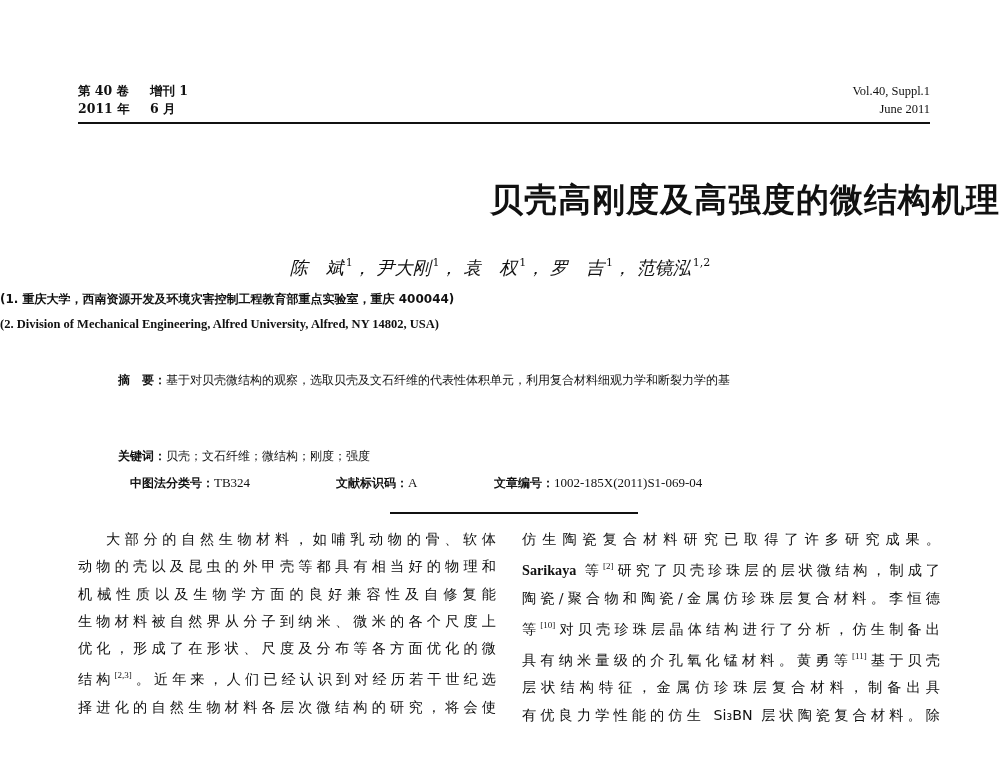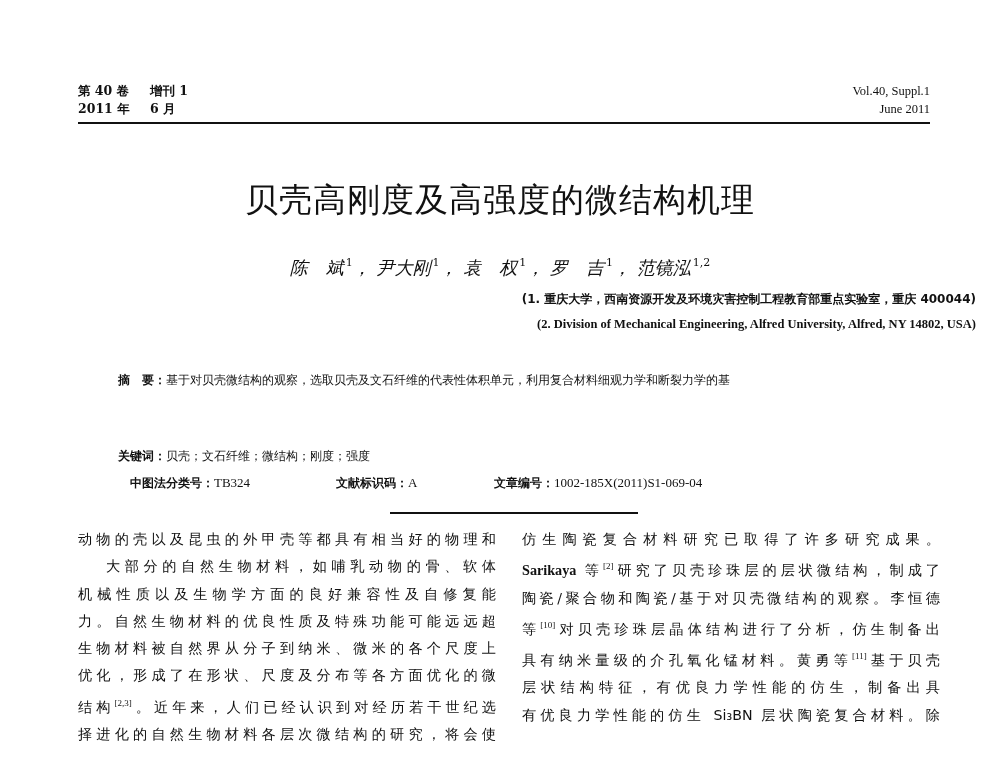--- a/index.html
+++ b/index.html
@@ -9,24 +9,24 @@
     .header { position: absolute; left: 78px; top: 82px; width: 852px; height: 40px; }
     .hdr-left { position: absolute; left: 0; top: 0; font-size: 12.5px; line-height: 18px; font-weight: bold; }
     .hdr-left .row span { display: inline-block; }
     .hdr-left .c1 { width: 72px; }
     .hdr-center { position: absolute; left: 0; right: 0; top: 0; text-align: center; }
     .hdr-center .cn { font-family: "DejaVu Sans", sans-serif; font-weight: bold; font-size: 14px; line-height: 18px; }
     .hdr-center .en { font-family: "Liberation Serif", serif; font-size: 12.5px; line-height: 18px; letter-spacing: -0.2px; }
     .hdr-right { position: absolute; right: 0; top: 0; text-align: right; font-family: "Liberation Serif", serif; font-size: 12.5px; line-height: 18px; }
     .hdr-rule { position: absolute; left: 78px; top: 122px; width: 852px; height: 2px; background: #111; }
 
-    .title { position: absolute; left: 0; width: 1000px; top: 180px; text-align: center; font-family: "DejaVu Sans", sans-serif; font-size: 33px; letter-spacing: 1px; line-height: 40px; font-weight: normal; }
+    .title { position: absolute; left: 0; width: 1000px; top: 180px; text-align: right; font-family: "DejaVu Sans", sans-serif; font-size: 33px; letter-spacing: 1px; line-height: 40px; font-weight: bold; }
     .authors { position: absolute; left: 0; width: 1000px; top: 250px; text-align: center; font-family: "DejaVu Serif", serif; font-size: 18px; line-height: 26px; font-style: italic; }
     .authors sup { font-size: 11px; font-style: normal; vertical-align: 8px; margin-left: 2px; }
-    .aff { position: absolute; left: 0; width: 976px; text-align: right; font-size: 12.5px; line-height: 18px; font-weight: bold; font-family: "Liberation Serif", serif; padding-left: 9px; }
+    .aff { position: absolute; left: 0; width: 976px; text-align: left; font-size: 12.5px; line-height: 18px; font-weight: bold; font-family: "Liberation Serif", serif; }
     .aff1 { top: 290px; font-family: "DejaVu Sans", sans-serif; font-size: 12px; }
     .aff2 { top: 315px; }
 
     .abstract { position: absolute; left: 118px; top: 367px; width: 790px; font-family: "DejaVu Sans", sans-serif; font-size: 12px; line-height: 27px; }
     .abstract .lbl { font-weight: bold; }
     .kw { position: absolute; left: 118px; top: 446px; font-family: "DejaVu Sans", sans-serif; font-size: 12px; line-height: 20px; }
     .kw .lbl { font-weight: bold; }
     .cls { position: absolute; left: 118px; top: 473px; font-family: "DejaVu Sans", sans-serif; font-size: 12px; line-height: 20px; width: 800px; }
     .cls .item { position: absolute; top: 0; white-space: nowrap; }
     .cls .lbl { font-weight: bold; margin-left: 12px; }
@@ -79,32 +79,31 @@
 
 <div class="cls">
   <span class="item" style="left:0"><span class="lbl">中图法分类号：</span><span class="val">TB324</span></span>
   <span class="item" style="left:206px"><span class="lbl">文献标识码：</span><span class="val">A</span></span>
   <span class="item" style="left:364px"><span class="lbl">文章编号：</span><span class="val">1002-185X(2011)S1-069-04</span></span>
 </div>
 
 <div class="div-rule"></div>
 
 <div class="col col-left">
+  <span class="line indent">大部分的自然生物材料，如哺乳动物的骨、软体</span>
   <span class="line">动物的壳以及昆虫的外甲壳等都具有相当好的物理和</span>
-  <span class="line indent">大部分的自然生物材料，如哺乳动物的骨、软体</span>
   <span class="line">机械性质以及生物学方面的良好兼容性及自修复能</span>
-  <span class="line">力。自然生物材料的优良性质及特殊功能可能远远超</span>
   <span class="line">生物材料被自然界从分子到纳米、微米的各个尺度上</span>
   <span class="line">优化，形成了在形状、尺度及分布等各方面优化的微</span>
   <span class="line"><span>结构</span><sup>[2,3]</sup><span>。近年来，人们已经认识到对经历若干世纪选</span></span>
   <span class="line">择进化的自然生物材料各层次微结构的研究，将会使</span>
 </div>
 
 <div class="col col-right">
   <span class="line">仿生陶瓷复合材料研究已取得了许多研究成果。</span>
   <span class="line"><span class="en">Sarikaya</span><span> 等</span><sup>[2]</sup><span>研究了贝壳珍珠层的层状微结构，制成了</span></span>
-  <span class="line">陶瓷/聚合物和陶瓷/基于对贝壳微结构的观察。李恒德</span>
+  <span class="line">陶瓷/聚合物和陶瓷/金属仿珍珠层复合材料。李恒德</span>
   <span class="line"><span>等</span><sup>[10]</sup><span>对贝壳珍珠层晶体结构进行了分析，仿生制备出</span></span>
   <span class="line"><span>具有纳米量级的介孔氧化锰材料。黄勇等</span><sup>[11]</sup><span>基于贝壳</span></span>
-  <span class="line">层状结构特征，有优良力学性能的仿生，制备出具</span>
+  <span class="line">层状结构特征，金属仿珍珠层复合材料，制备出具</span>
   <span class="line">有优良力学性能的仿生 Si₃BN 层状陶瓷复合材料。除</span>
   <span class="line"></span>
 </div>
 
 </body></html>

